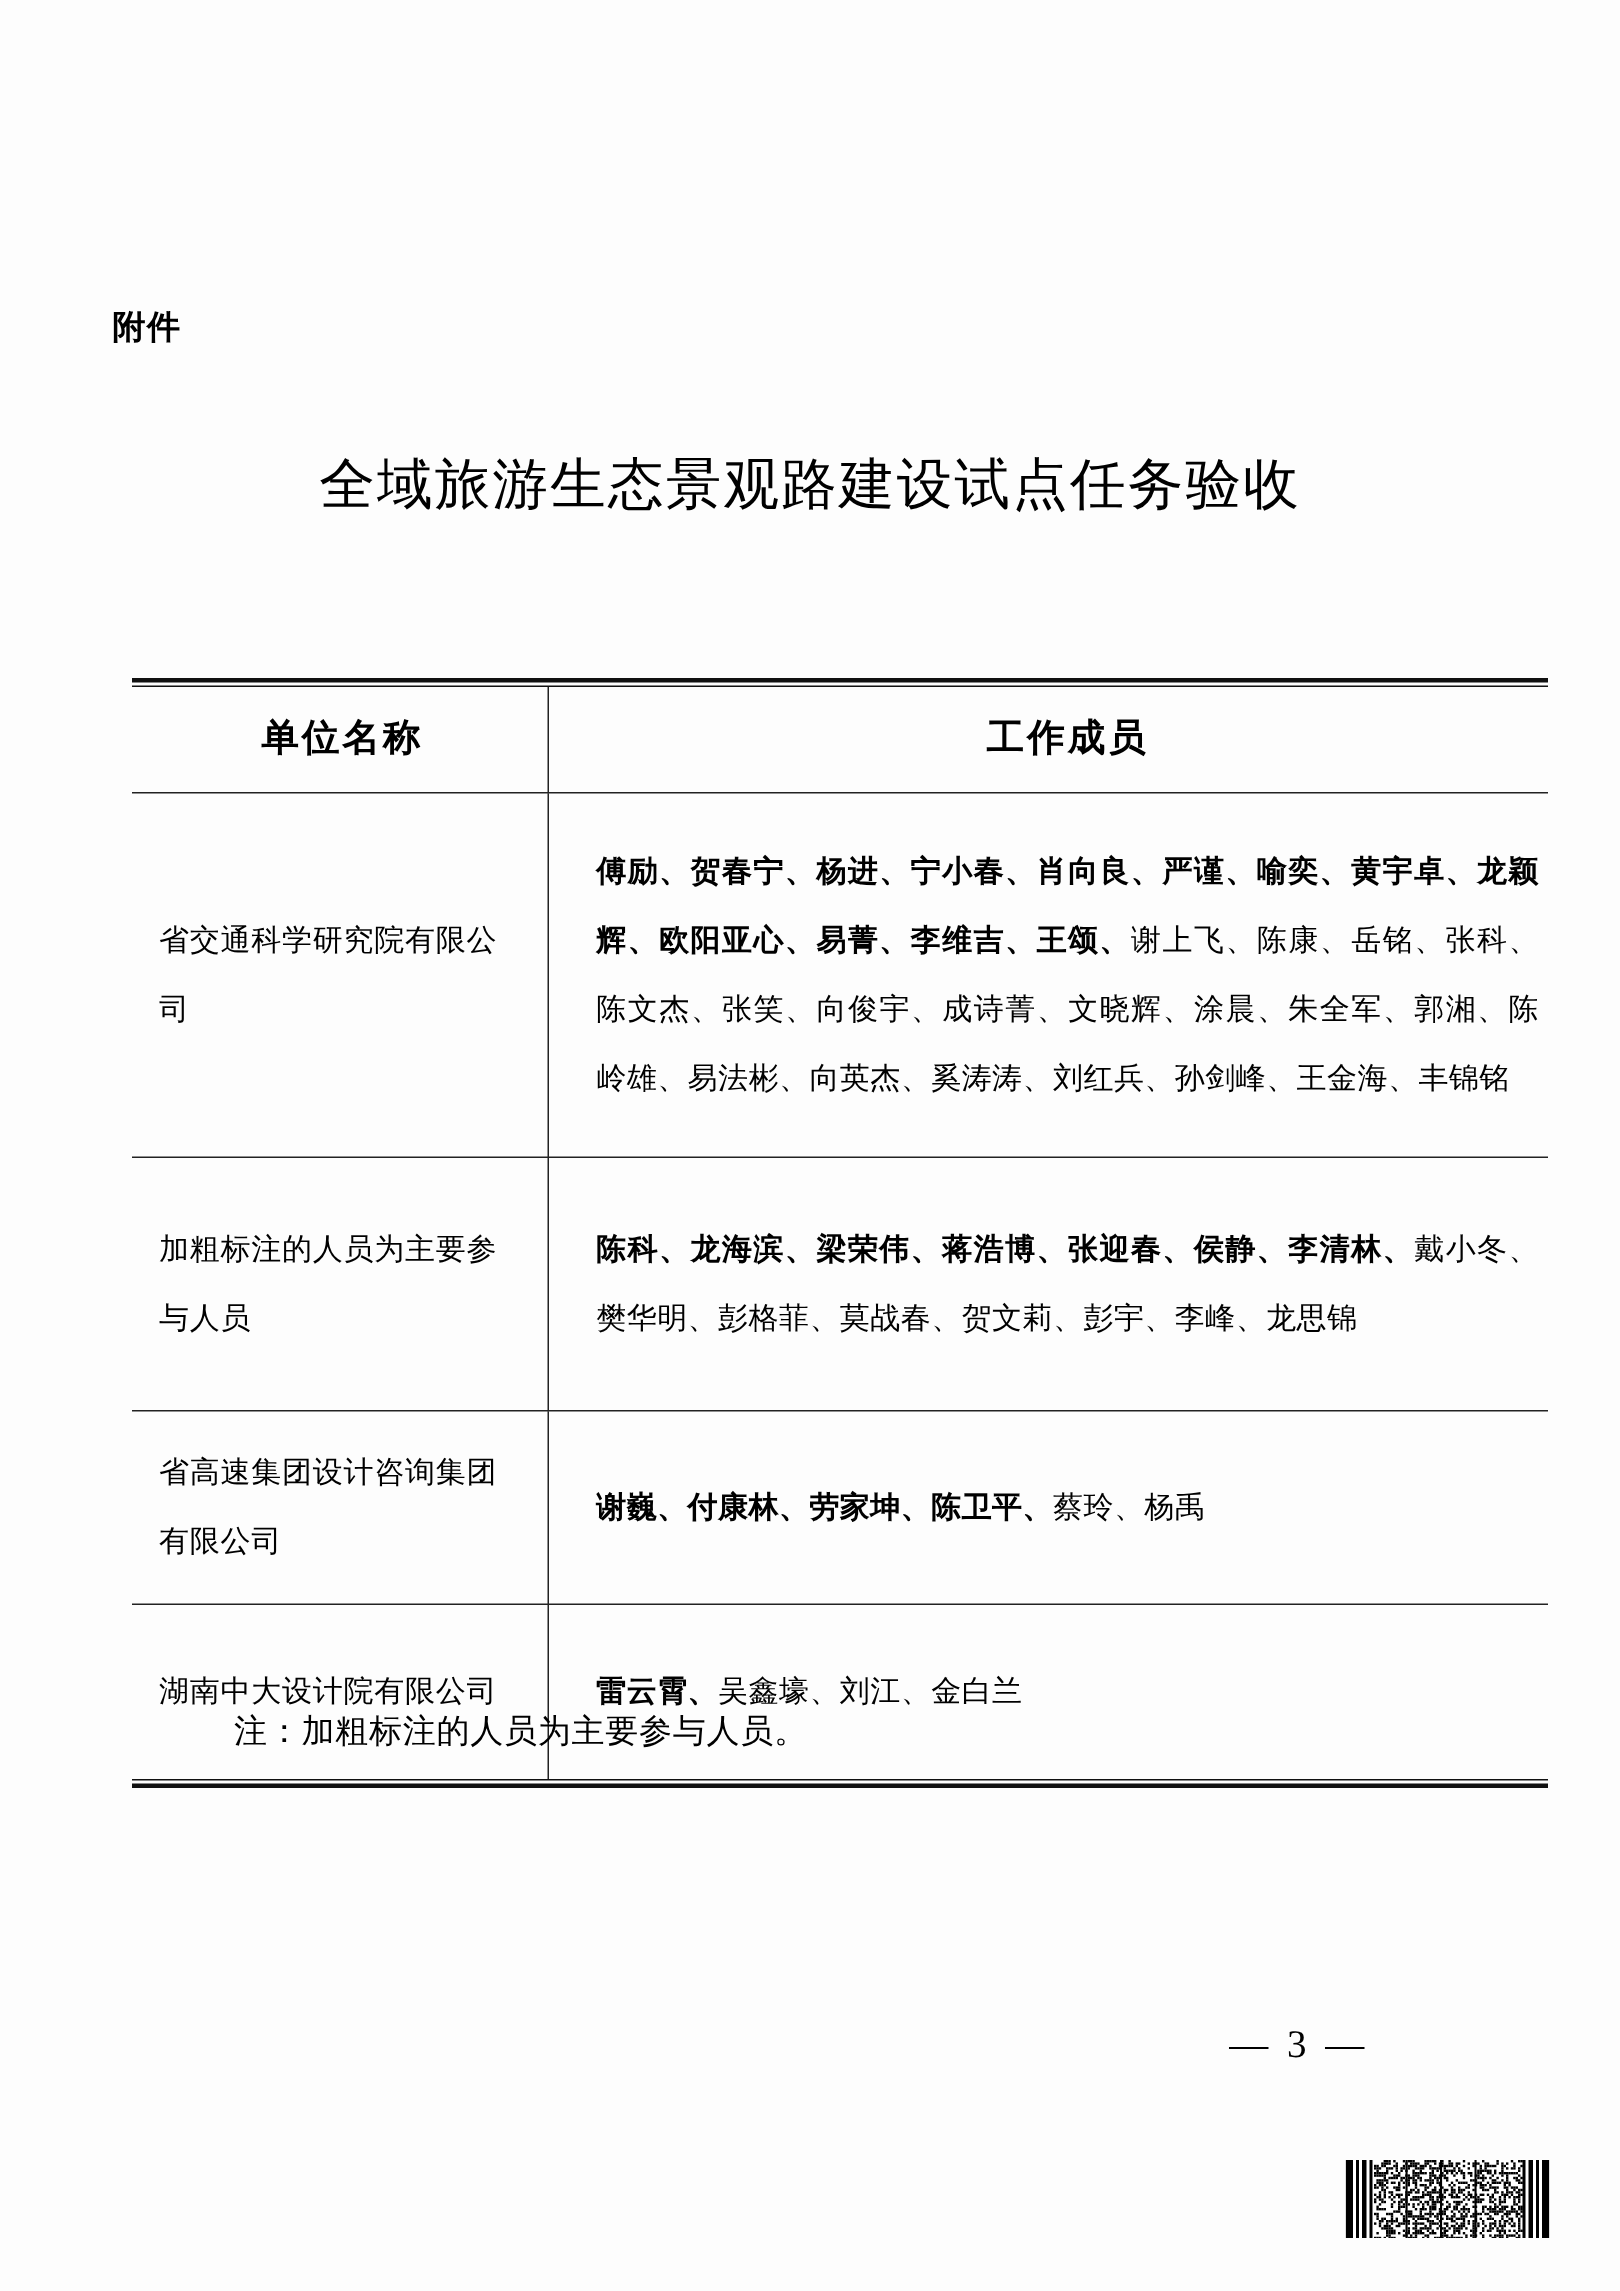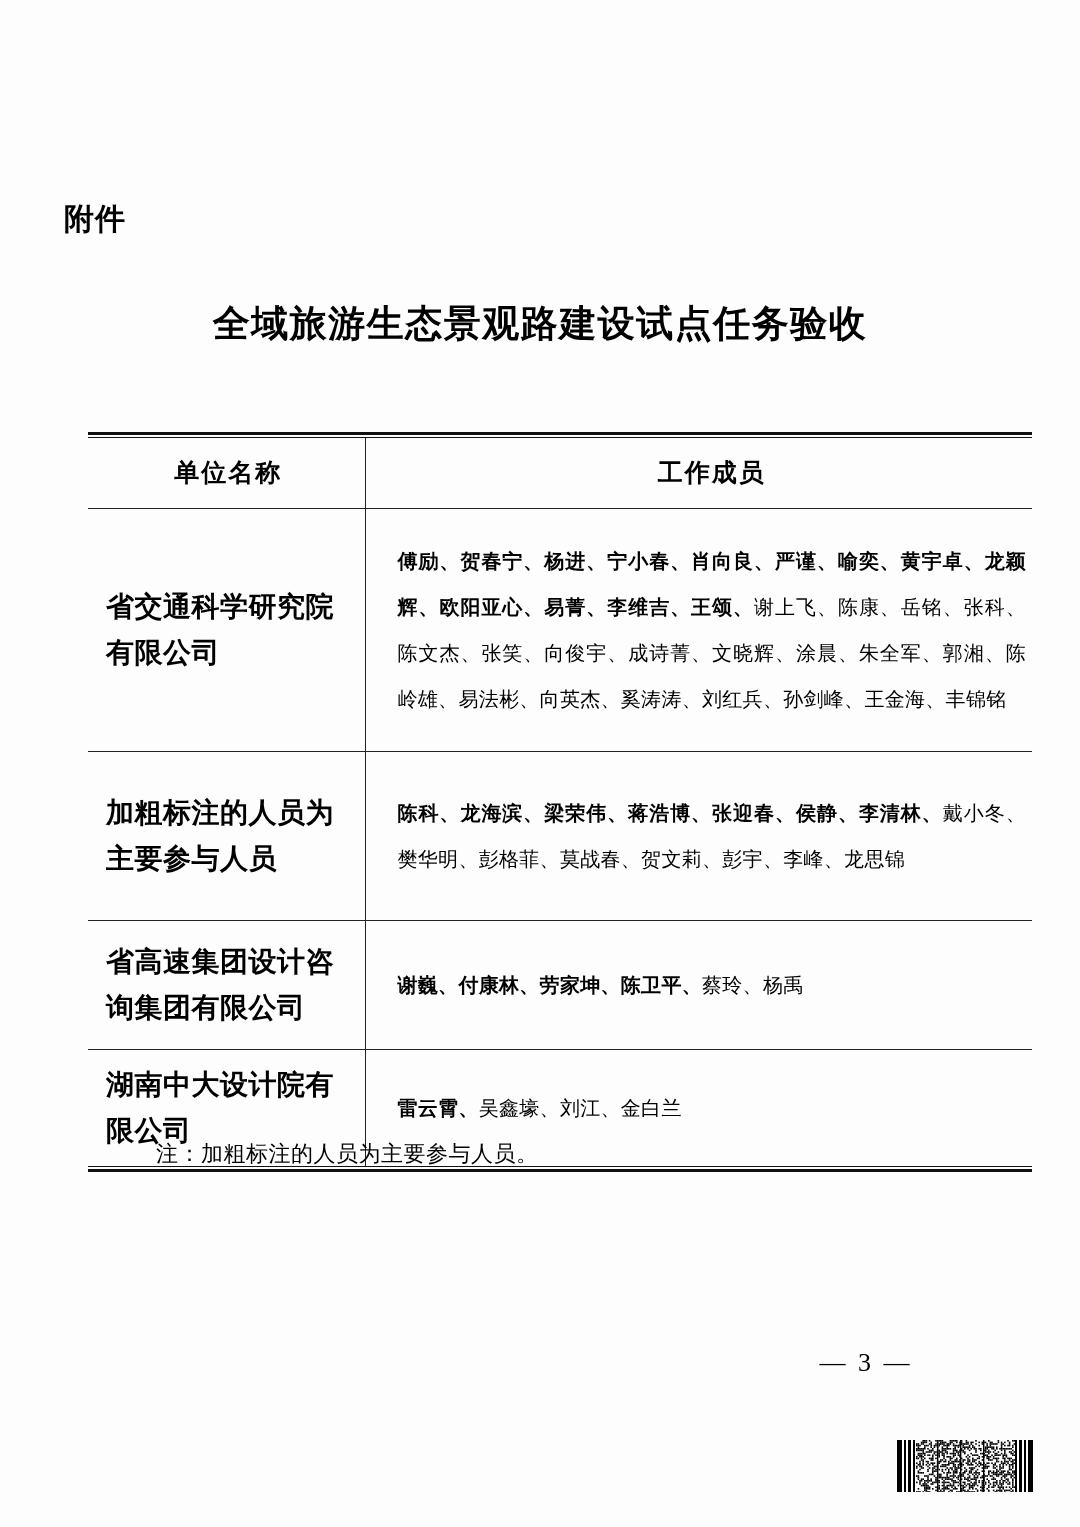--- a/index.html
+++ b/index.html
@@ -18,52 +18,52 @@
 
   .page {
     position: absolute;
     inset: 0;
     background: #fdfdfd;
   }
 
   
   .attach-label {
     position: absolute;
-    left: 64px;
+    left: 75px;
     top: 199px;
-    font-size: 30px;
+    font-size: 22px;
     line-height: 40px;
     font-weight: 700;
     letter-spacing: 1px;
     font-family: "DejaVu Sans", "Liberation Sans", sans-serif;
     white-space: nowrap;
   }
 
   
   .doc-title {
     position: absolute;
     left: 90px;
     top: 296px;
     width: 900px;
     text-align: center;
   }
   .doc-title .line {
     font-size: 37px;
     line-height: 56px;
-    font-weight: 700;
+    font-weight: 400;
     letter-spacing: 1.5px;
     font-family: "Liberation Serif", "DejaVu Serif", serif;
     white-space: nowrap;
   }
 
   
   .tbl-wrap {
     position: absolute;
     left: 88px;
-    top: 432px;
+    top: 452px;
     width: 944px;
   }
   table.roster {
     width: 100%;
     border-collapse: collapse;
     table-layout: fixed;
   }
   table.roster col.c-unit { width: 277px; }
   table.roster col.c-members { width: auto; }
 
@@ -110,23 +110,23 @@
     line-height: 38px;
     font-weight: 700;
     letter-spacing: 2px;
     text-align: center !important;
     padding-top: 16px !important;
     padding-bottom: 16px !important;
     font-family: "Liberation Serif", "DejaVu Serif", serif;
   }
 
   .unit-name {
-    font-size: 28px;
+    font-size: 20px;
     line-height: 46px;
-    font-weight: 700;
+    font-weight: 400;
     letter-spacing: 0.5px;
     font-family: "Liberation Serif", "DejaVu Serif", serif;
   }
 
   .members {
     font-size: 20px;
     line-height: 46px;
     letter-spacing: 0.3px;
     text-align: justify;
     text-justify: inter-character;

